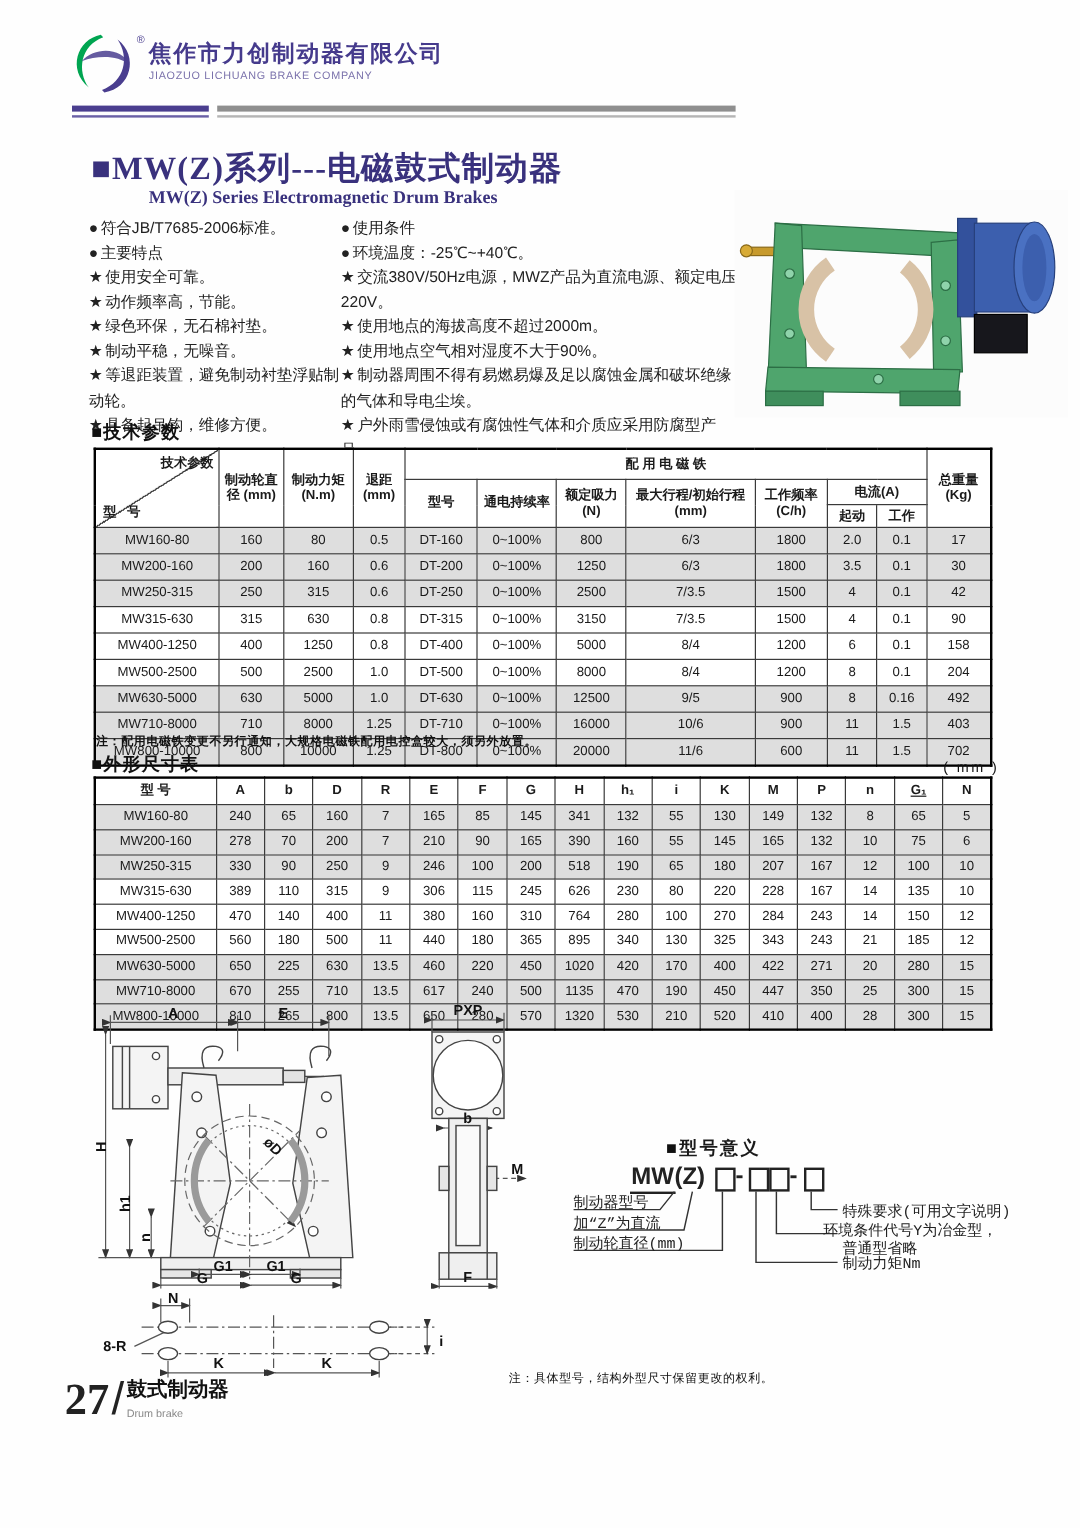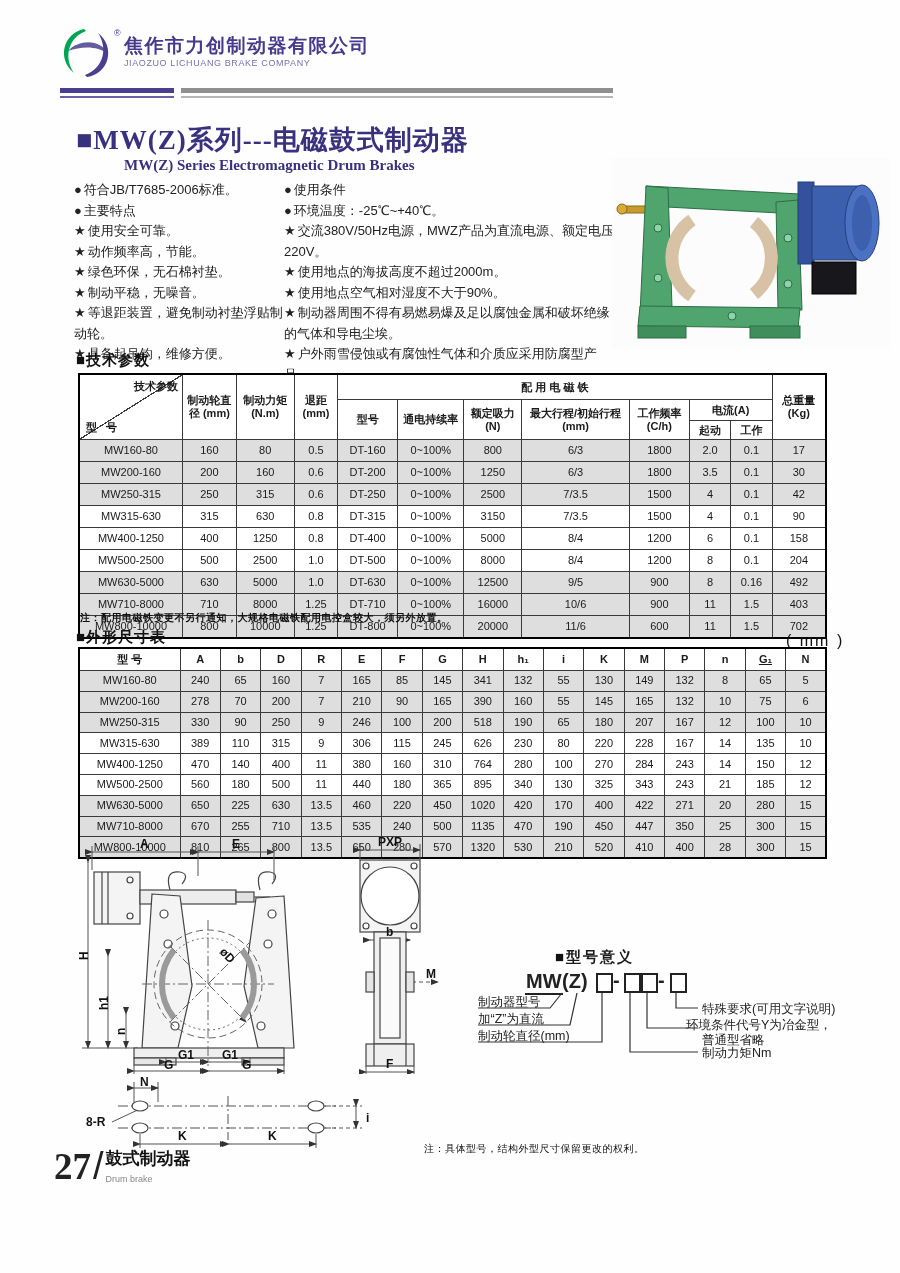--- a/index.html
+++ b/index.html
@@ -33,31 +33,31 @@
   .dat th{font-weight:bold;line-height:13px;}
   .dat td{height:19px;line-height:13px;}
   #dimtable td{height:17.8px;}
   tr.band td{background:#dedede;}
   
   .diag{position:relative;padding:0;height:100%;
         background:linear-gradient(to bottom right,transparent calc(50% - 0.6px),#3a3a3a calc(50% - 0.6px),#3a3a3a calc(50% + 0.6px),transparent calc(50% + 0.6px));}
   .diag .tr{position:absolute;top:5px;right:4px;font-size:11px;}
   .diag .bl2{position:absolute;bottom:5px;left:6px;font-size:11px;letter-spacing:3px;}
   .tnote{font-size:10px;font-weight:bold;color:#111;letter-spacing:.5px;}
-  .unit{font-size:16px;color:#111;letter-spacing:2px;}
+  .unit{font-size:12px;color:#111;letter-spacing:2px;}
 
   
   svg text{font-family:"Liberation Sans",sans-serif;}
   .dwg-label{font-size:12px;font-weight:bold;fill:#111;}
 
   
   #mm-title{font-size:15px;font-weight:bold;letter-spacing:2px;}
   .mm-code{font-size:20px;font-weight:bold;color:#222;font-family:"Liberation Sans",sans-serif;}
   .mm-box{display:inline-block;width:13px;height:16px;border:2px solid #222;vertical-align:-2px;}
-  .mm-lab{font-size:12.5px;color:#222;white-space:nowrap;}
+  .mm-lab{font-size:12.5px;color:#222;white-space:nowrap;font-family:Liberation Mono, monospace;}
 
   
   #footer{display:flex;align-items:flex-start;}
   #pg-num{font-family:"Liberation Serif",serif;font-size:37px;font-weight:bold;color:#222;line-height:34px;}
   #pg-slash{font-size:38px;font-weight:200;color:#222;line-height:32px;margin:0 2px;}
   .ft-cn{font-size:17px;font-weight:bold;color:#111;line-height:15px;}
   .ft-en{font-size:9px;color:#888;}
 </style>
 </head>
 <body>
@@ -486,21 +486,21 @@
           <td>20</td>
           <td>280</td>
           <td>15</td>
         </tr>
         <tr class="band">
           <td>MW710-8000</td>
           <td>670</td>
           <td>255</td>
           <td>710</td>
           <td>13.5</td>
-          <td>535</td>
+          <td>617</td>
           <td>240</td>
           <td>500</td>
           <td>1135</td>
           <td>470</td>
           <td>190</td>
           <td>450</td>
           <td>447</td>
           <td>350</td>
           <td>25</td>
           <td>300</td>

